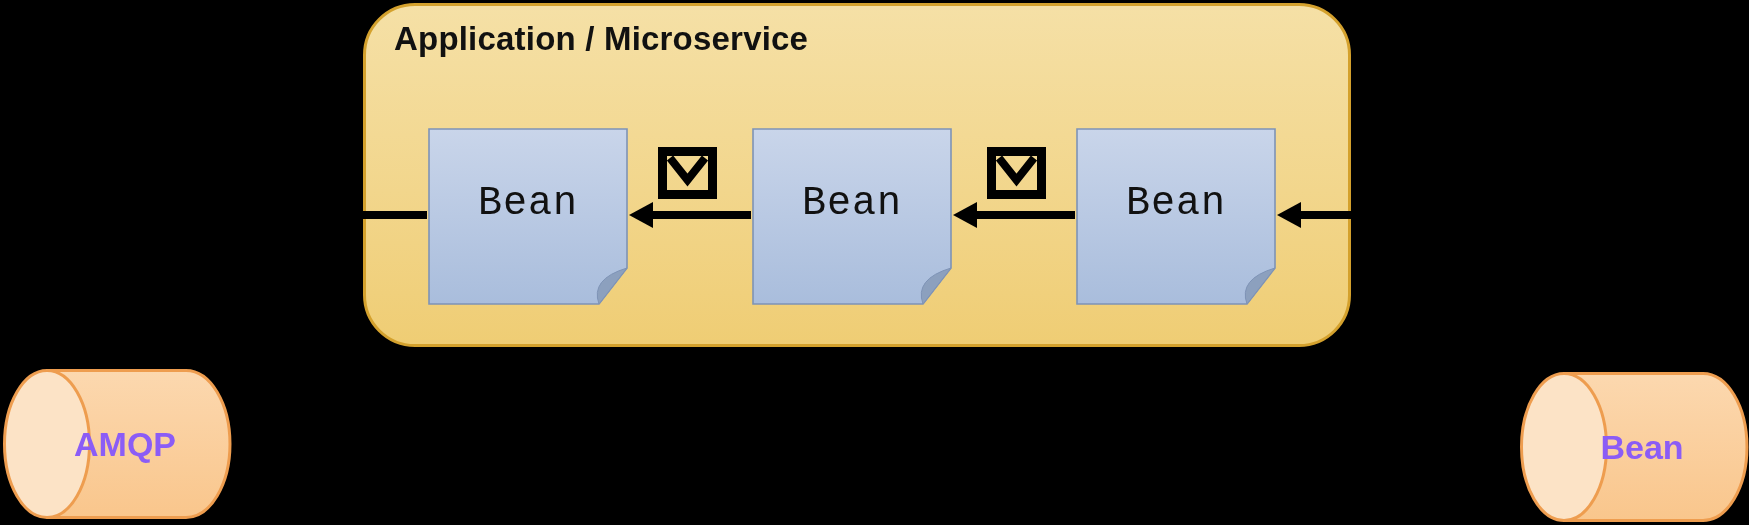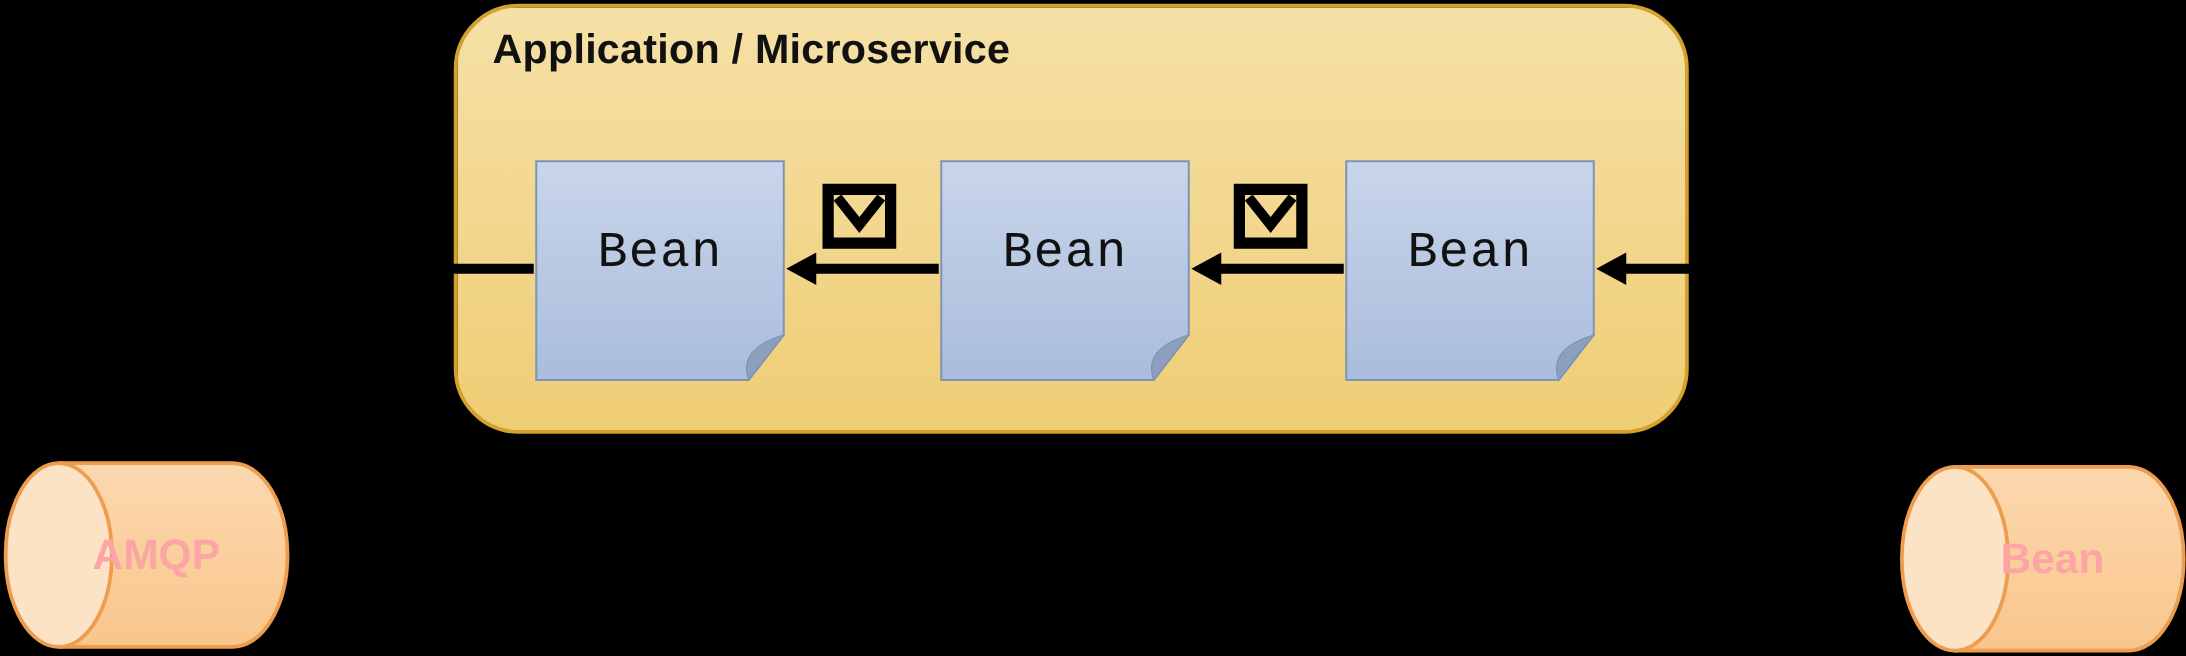--- a/index.html
+++ b/index.html
@@ -52,21 +52,21 @@
   .cylinder{
     position:absolute;
     width:230px;height:152px;
   }
   .cylinder-left{left:2px;top:368px;}
   .cylinder-right{left:1519px;top:371px;}
   .cylinder svg{position:absolute;inset:0;}
   .cylinder-label{
     position:absolute;left:30px;right:14px;top:0;bottom:0;
     display:flex;flex-direction:column;align-items:center;justify-content:center;
-    font-size:34px;font-weight:600;line-height:1.32;color:#fca5a5;
+    font-size:34px;font-weight:600;line-height:1.32;color:#8b5cf6;
     text-align:center;
   }
   .overlay{
     position:absolute;inset:0;
     width:1749px;height:525px;
     pointer-events:none;
   }
 </style>
 </head>
 <body>

